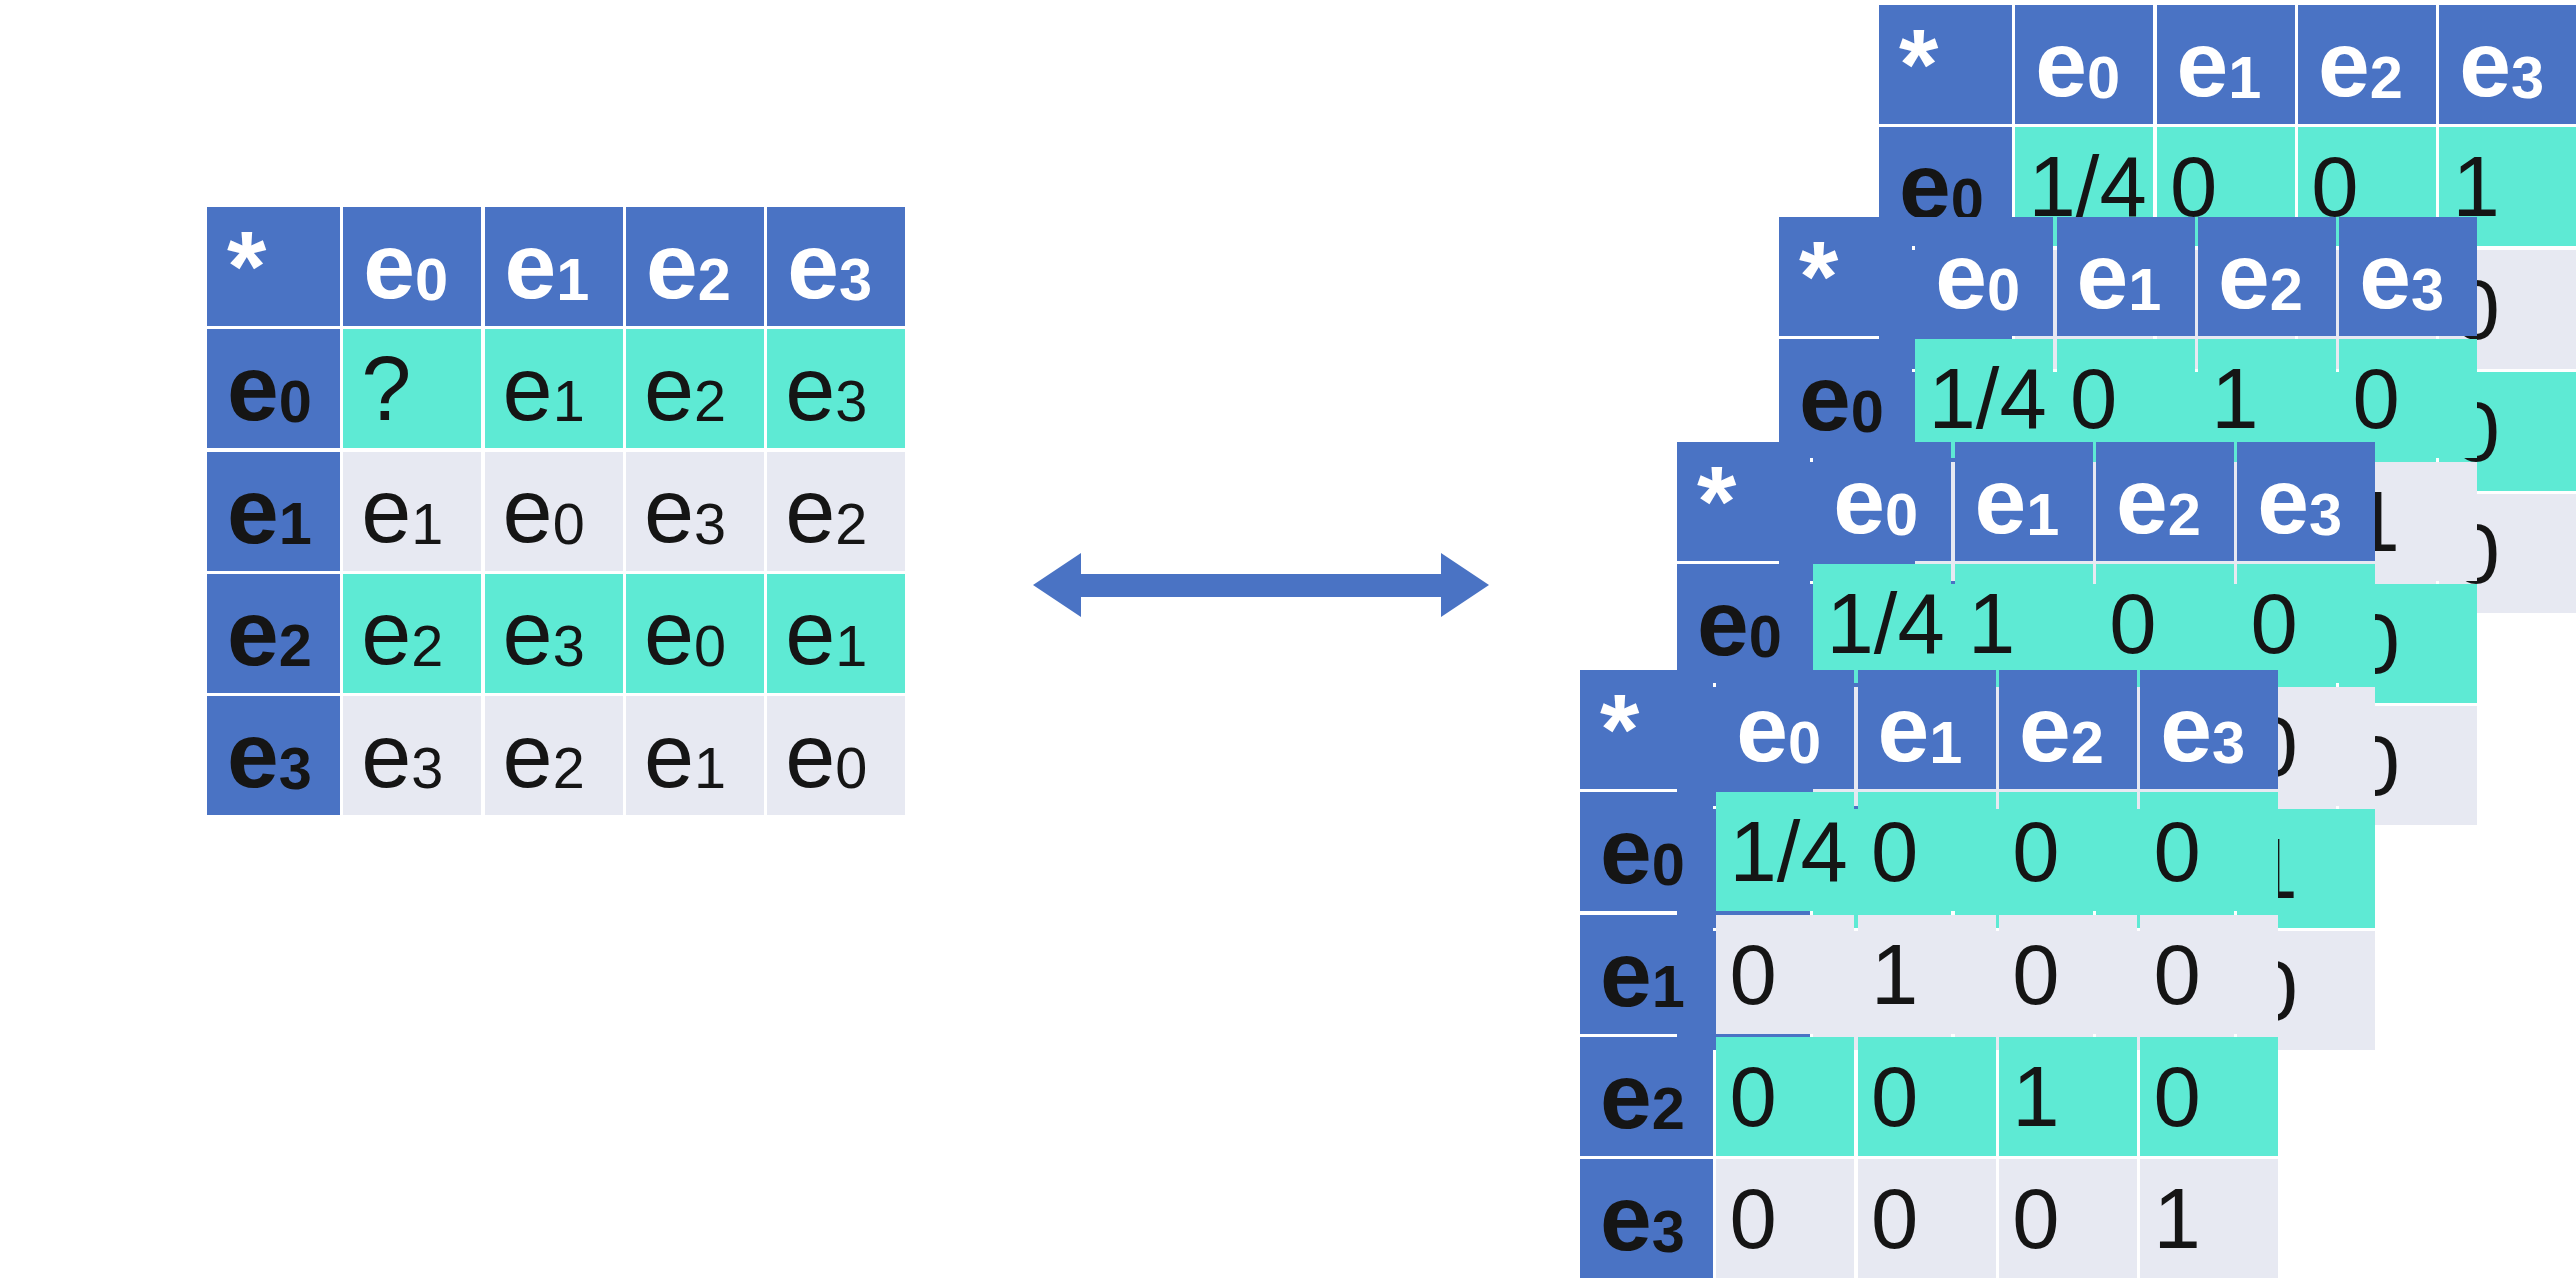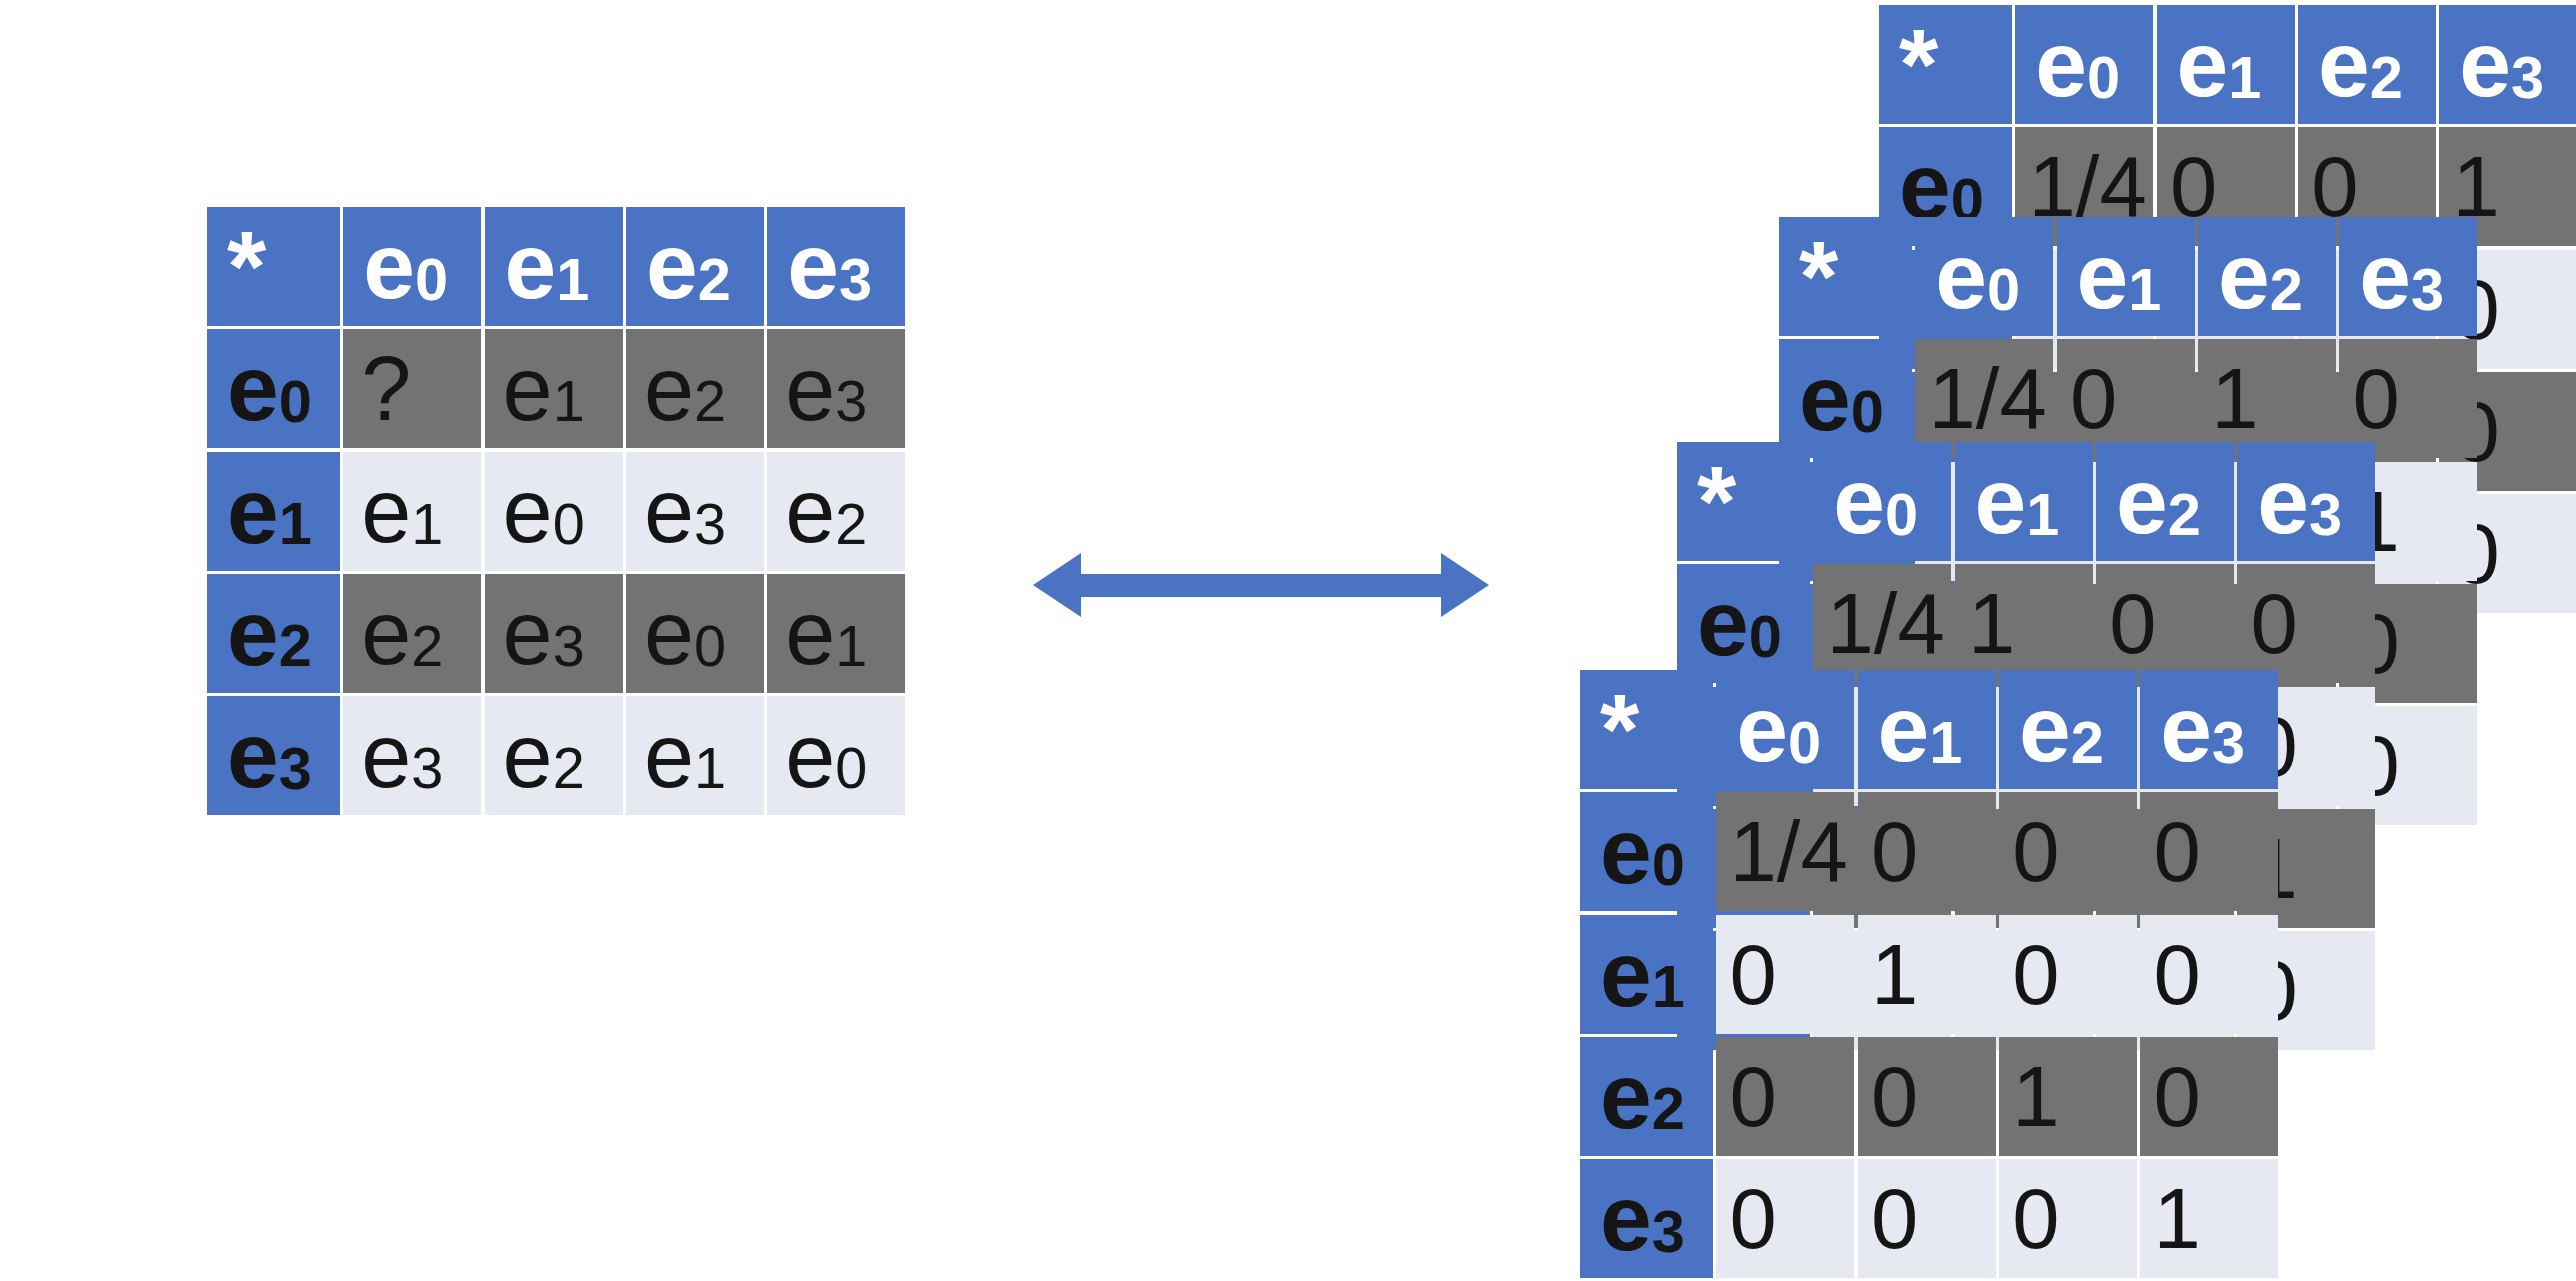--- a/index.html
+++ b/index.html
@@ -46,21 +46,21 @@
   .rlabel {
     background: #4a73c4;
     color: #151515;
     font-weight: 700;
     font-size: 93px;
     padding-left: 20px;
   }
   .val { color: #151515; padding-left: 18px; }
   .val.lblv { font-weight: 400; font-size: 90px; }
   .val.num  { font-weight: 400; font-size: 85px; padding-left: 13.3px; }
-  .dark  { background: #737373; }
+  .dark  { background: #5eead4; }
   .light { background: #e7e9f2; }
 
   sub {
     font-size: 0.64em;
     line-height: 0;
     position: relative;
     top: 0.22em;
     vertical-align: baseline;
   }
 

